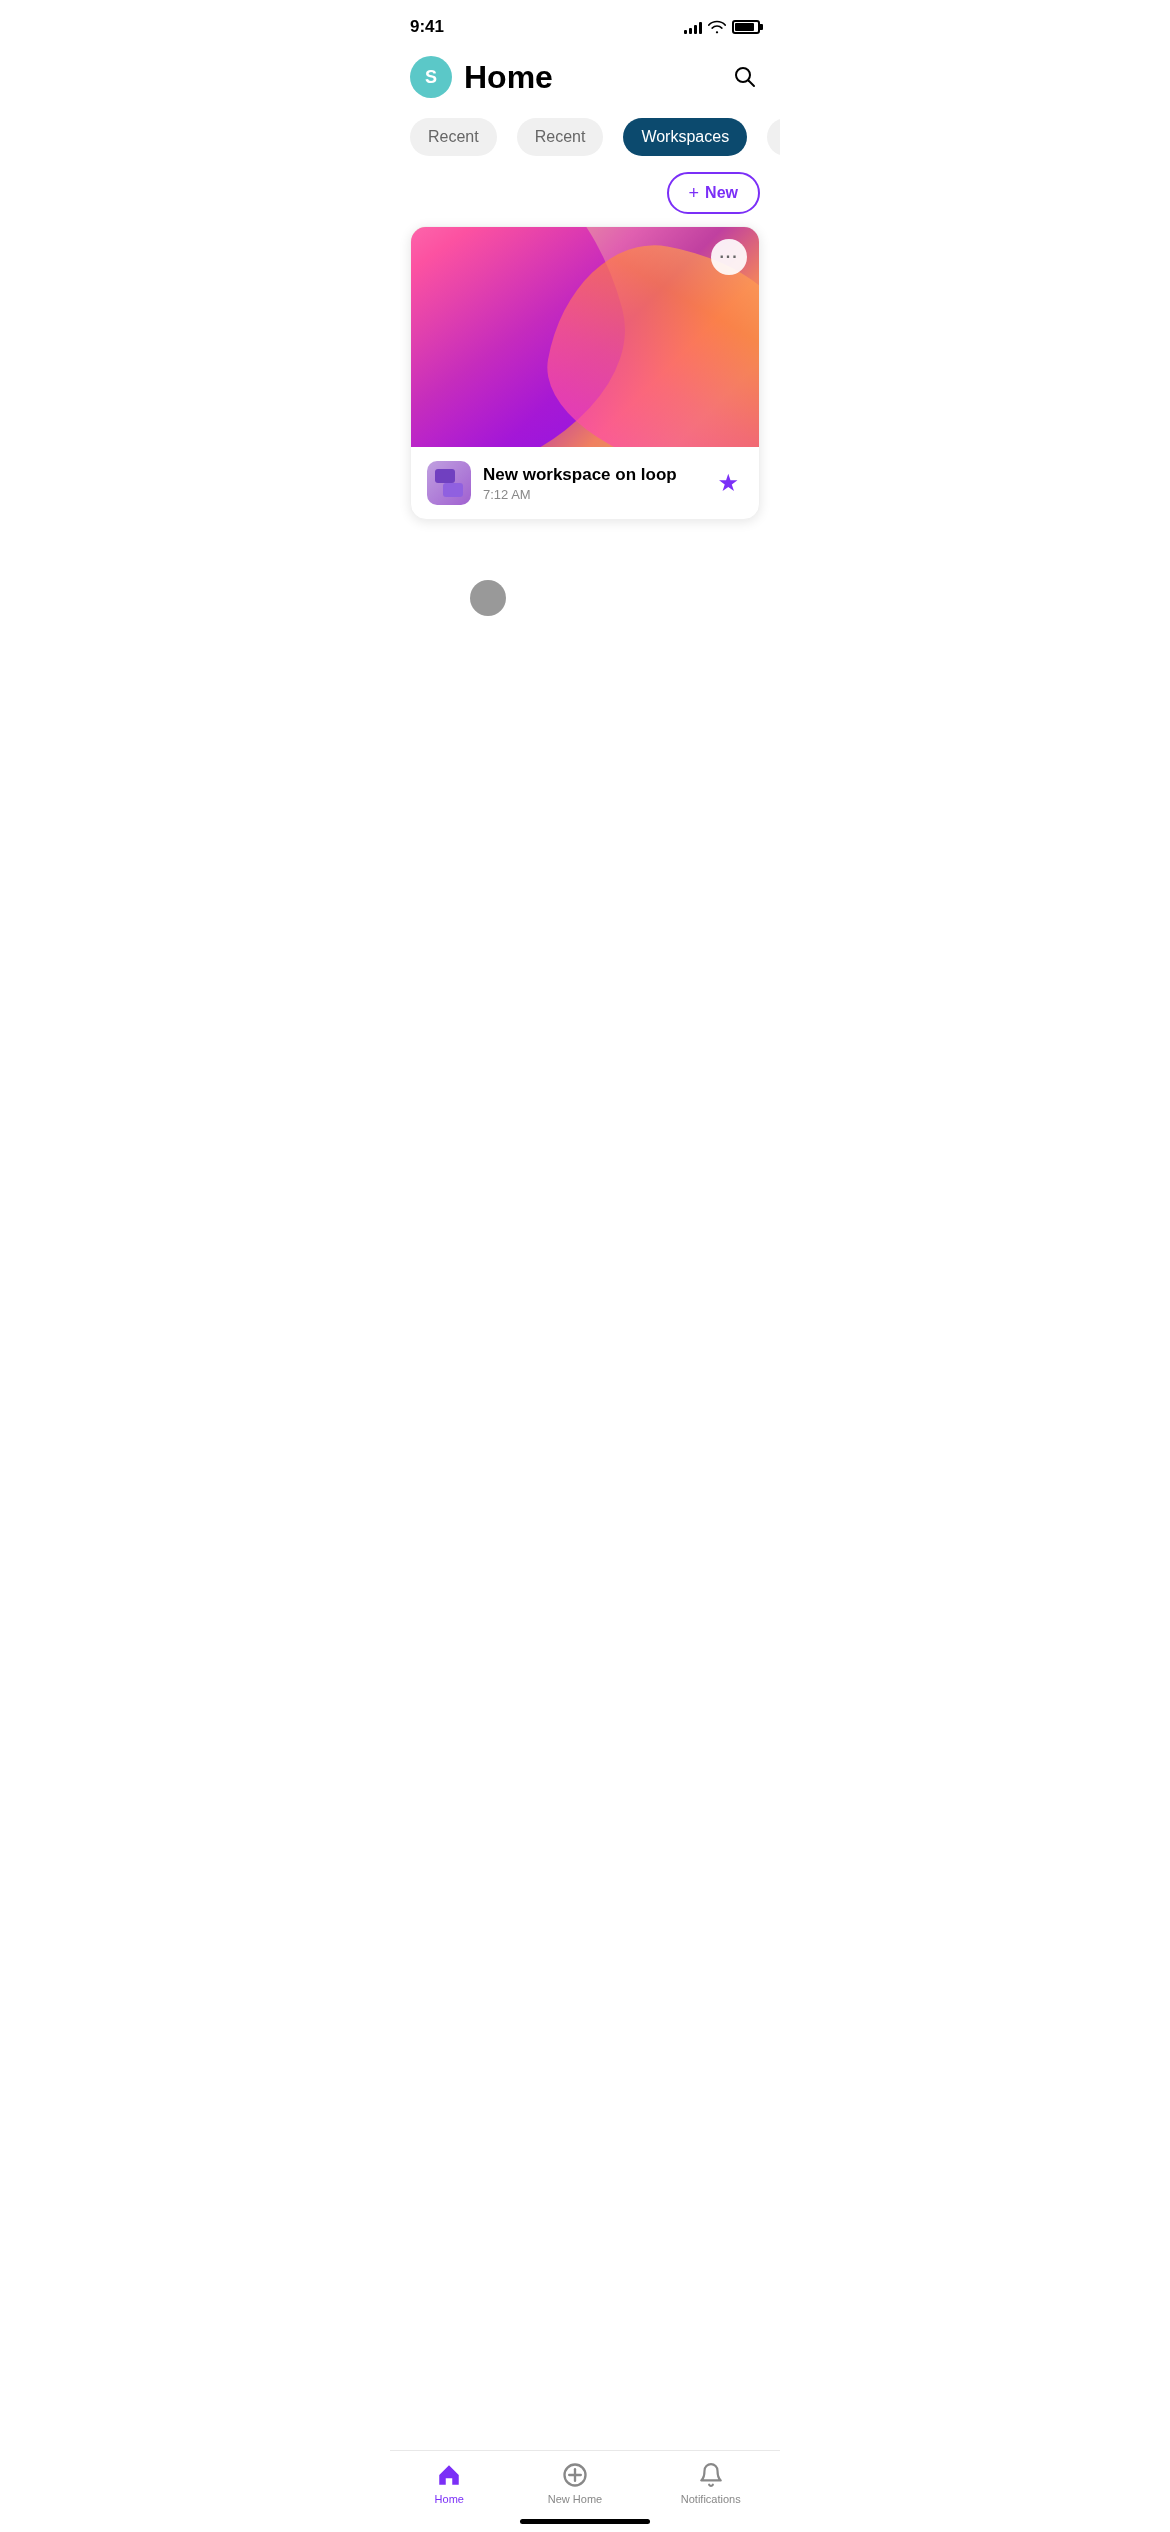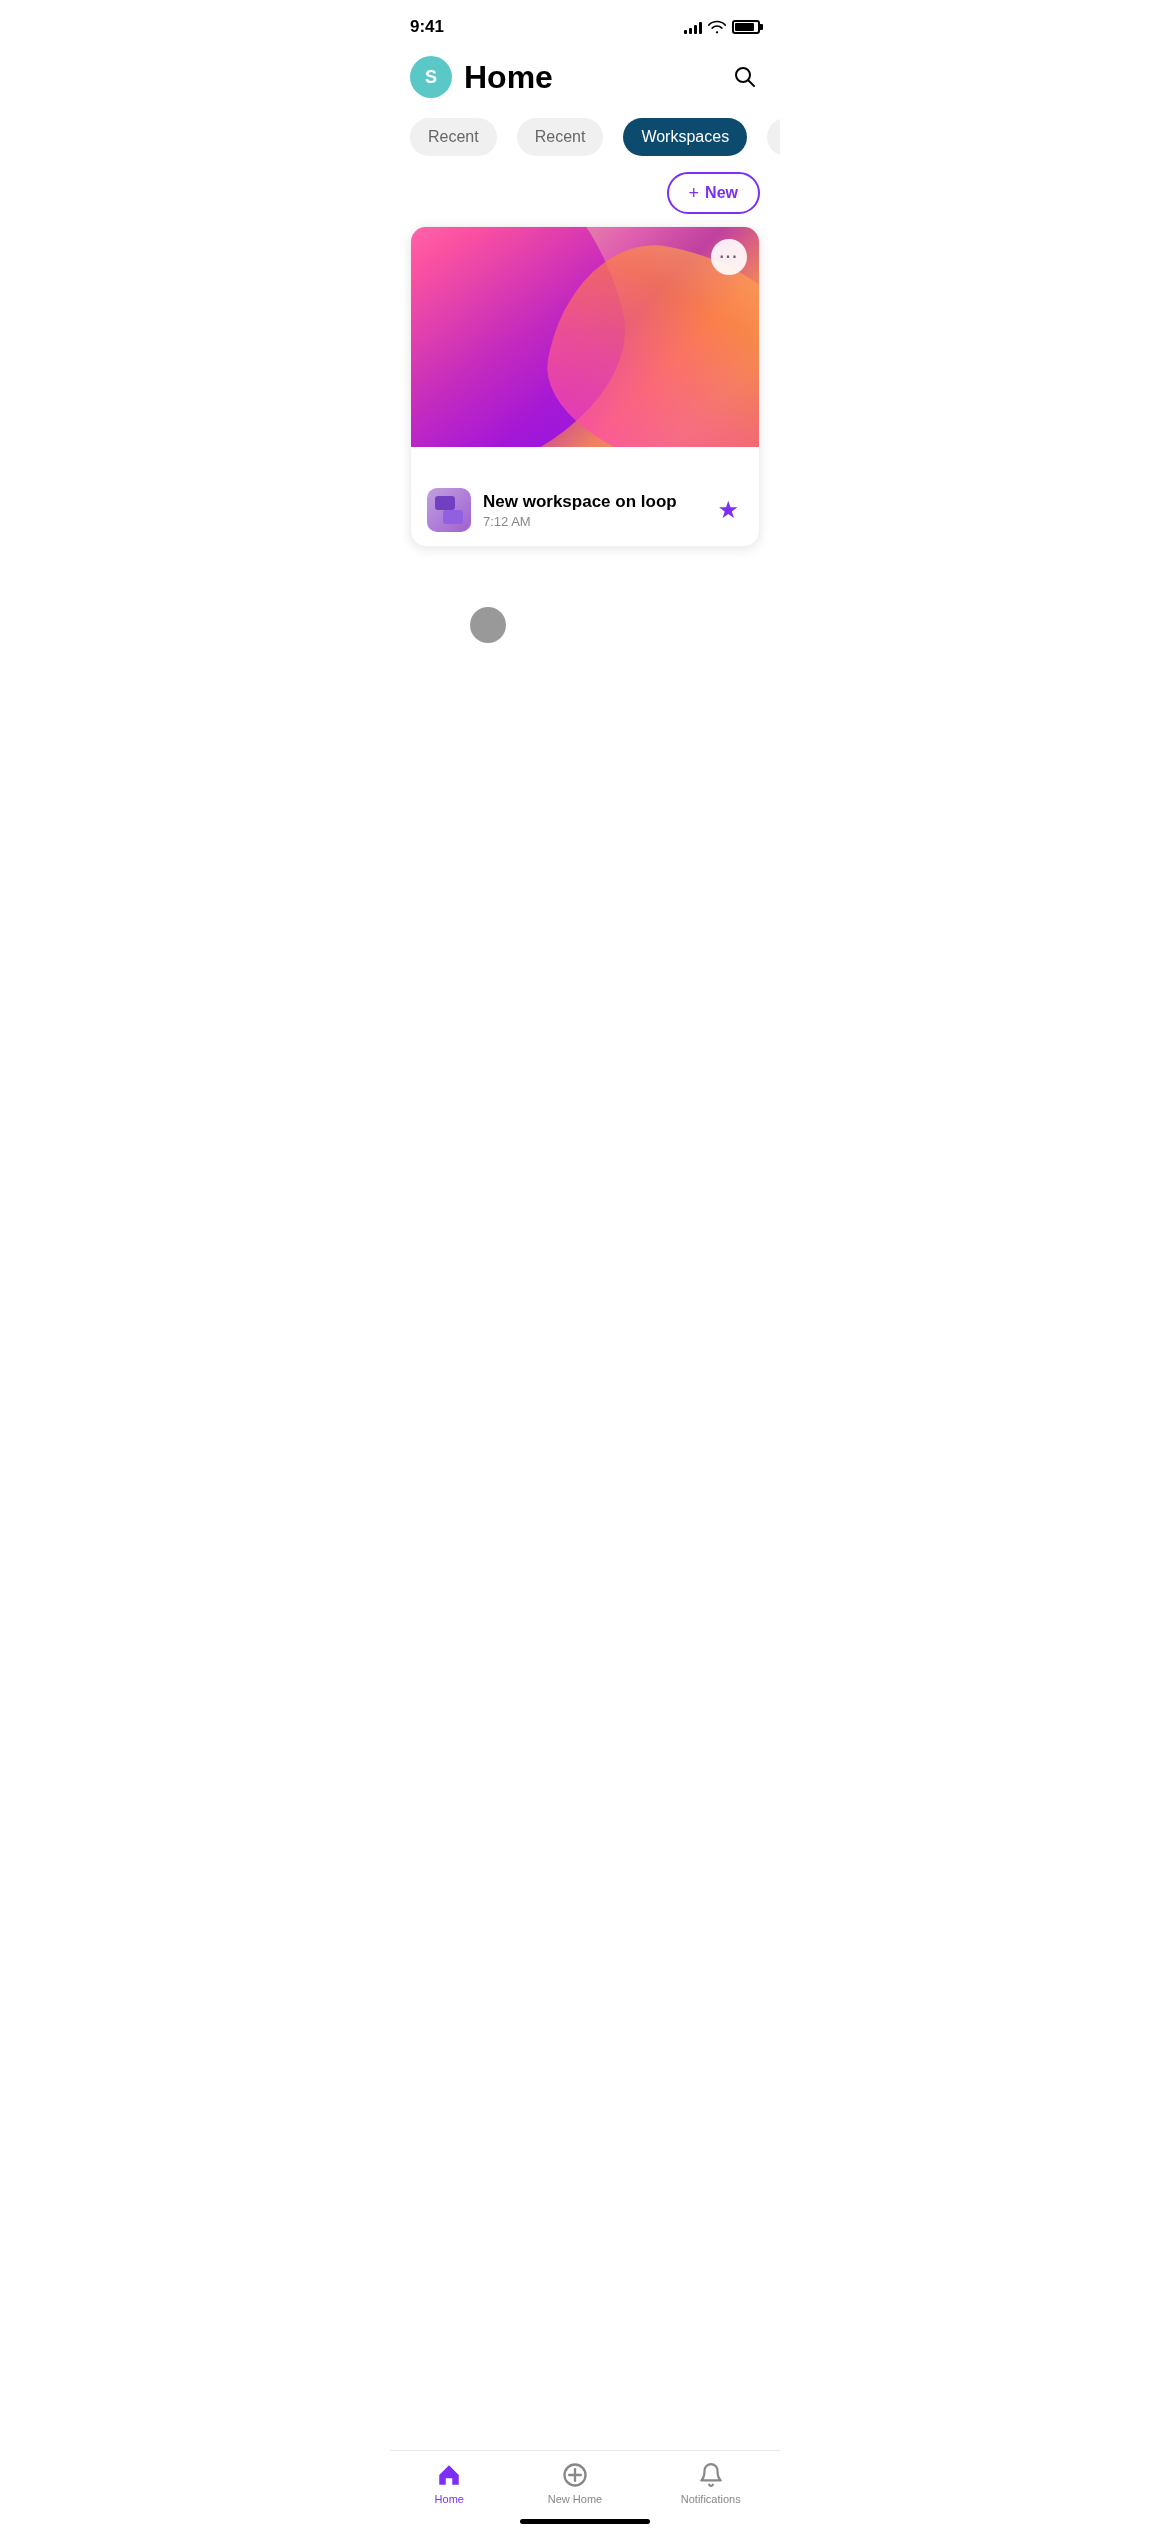--- a/index.html
+++ b/index.html
@@ -273,21 +273,20 @@
       letter-spacing: 1px;
       font-weight: 700;
       line-height: 1;
     }
 
     .card-info {
       display: flex;
       align-items: center;
       justify-content: space-between;
       padding: 14px 16px;
-      margin-top: 27px;
     }
 
     .card-info-left {
       display: flex;
       align-items: center;
       gap: 12px;
     }
 
     .workspace-icon {
       width: 44px;

